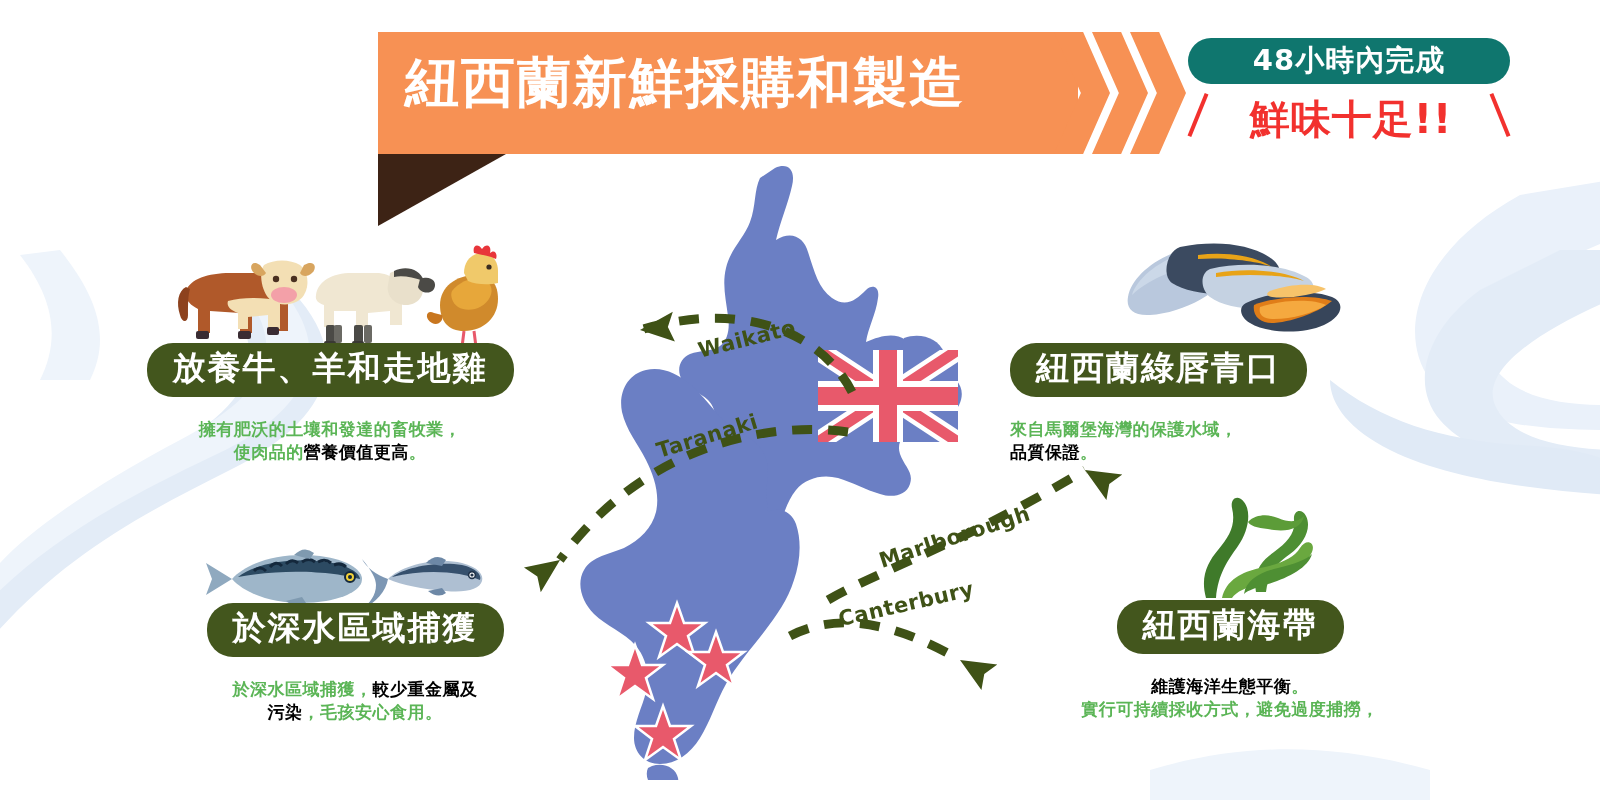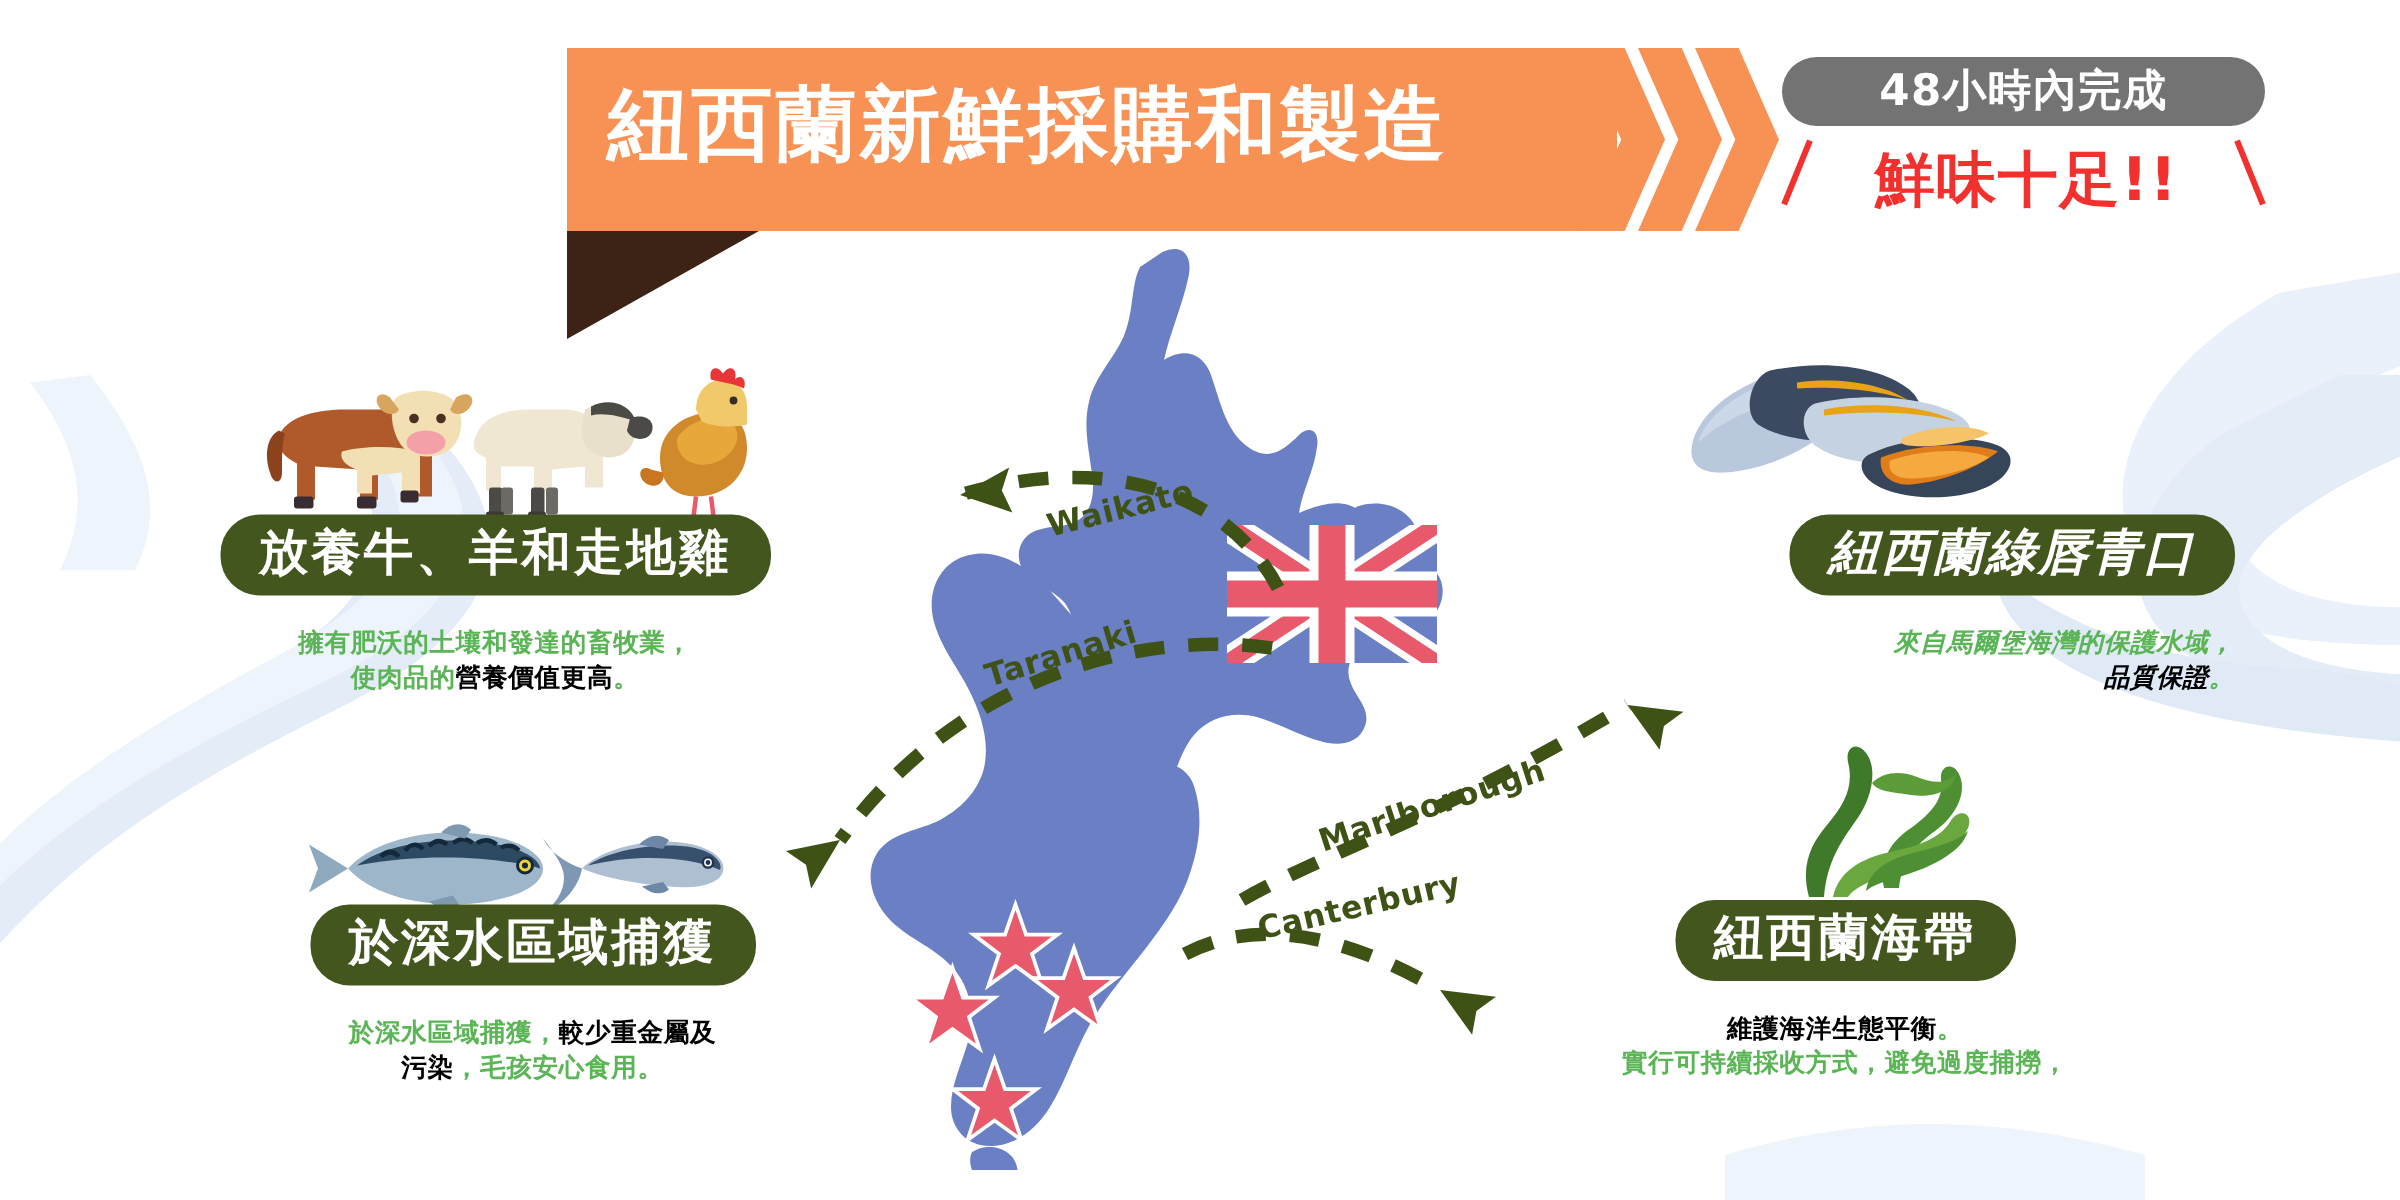--- a/index.html
+++ b/index.html
@@ -43,21 +43,21 @@
     background: #f79154;
     clip-path: polygon(0 0, 52% 0, 100% 50%, 52% 100%, 0 100%, 48% 50%);
   }
   .chev.c1 { left: 1054px; }
   .chev.c2 { left: 1092px; }
   .chev.c3 { left: 1130px; }
 
   .badge-pill {
     position: absolute; left: 1188px; top: 38px;
     width: 322px; height: 46px; border-radius: 23px;
-    background: #737373;
+    background: #0f766e;
     display: flex; align-items: center; justify-content: center;
   }
   .badge-pill span {
     color: #fff; font-size: 29px; font-weight: bold; letter-spacing: 1px;
     font-family: "DejaVu Sans", sans-serif;
   }
   .badge-sub {
     position: absolute; left: 1206px; top: 92px; width: 290px;
     text-align: center; color: #f2312e; font-size: 40px; font-weight: bold;
     letter-spacing: 1px; font-family: "DejaVu Sans", sans-serif;
@@ -76,21 +76,21 @@
     white-space: nowrap;
   }
   .block .desc {
     margin-top: 21px; font-size: 17px; font-weight: bold; line-height: 1.33;
     color: #5bb556; font-family: "DejaVu Sans", sans-serif; letter-spacing: 0.5px;
   }
   .block .desc .hl { color: #000000; }
 
   #block-livestock { left: 70px; top: 343px; width: 520px; text-align: center; }
   #block-fish      { left: 95px; top: 603px; width: 520px; text-align: center; }
-  #block-mussel    { left: 1010px; top: 343px; width: 480px; text-align: right; font-style: italic; }
+  #block-mussel    { left: 1010px; top: 343px; width: 480px; text-align: left; }
   #block-kelp      { left: 960px; top: 600px; width: 540px; text-align: center; }
 
   
   .art { position: absolute; }
   #art-livestock { left: 168px; top: 243px; width: 330px; height: 115px; }
   #art-fish      { left: 190px; top: 535px; width: 300px; height: 80px; }
   #art-mussel    { left: 1120px; top: 225px; width: 230px; height: 110px; }
   #art-kelp      { left: 1160px; top: 480px; width: 160px; height: 120px; }
 
   

